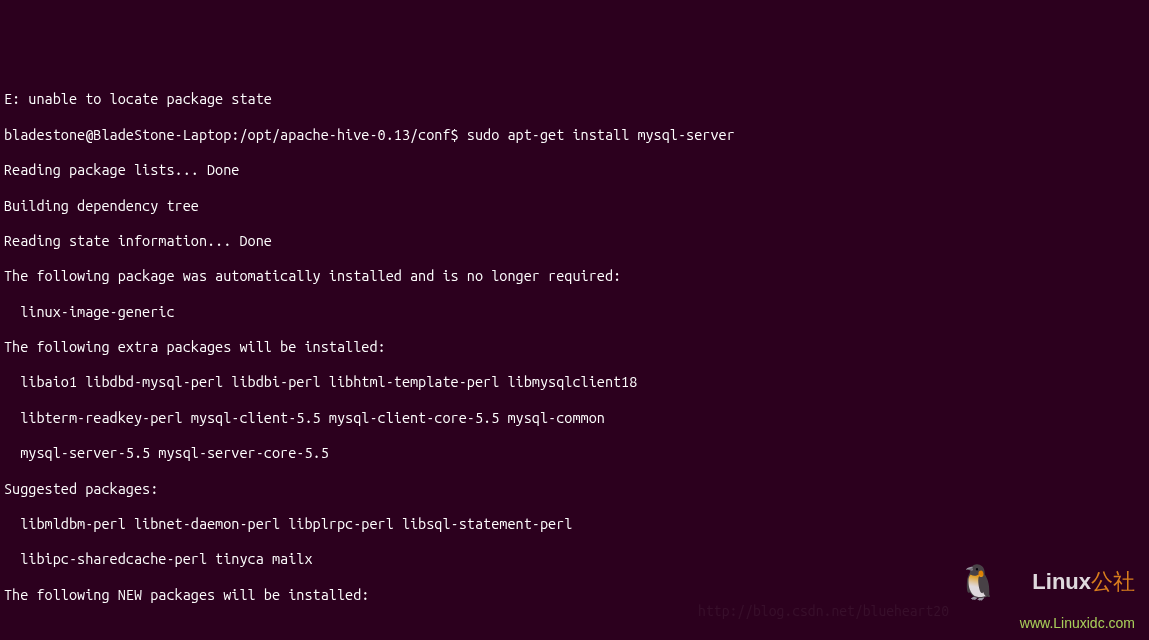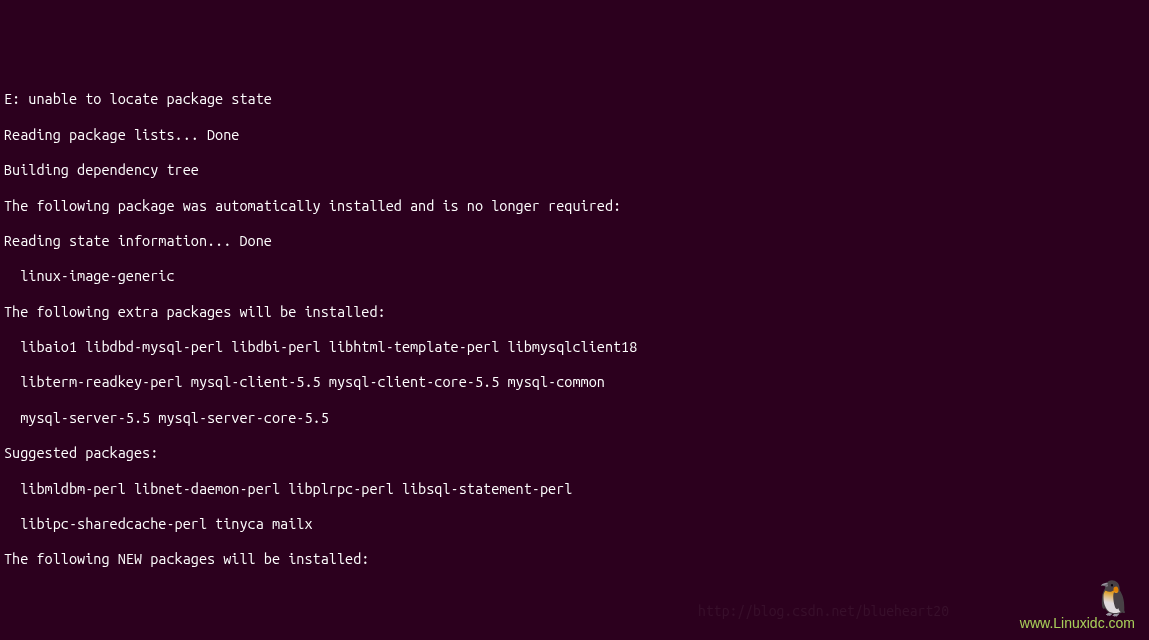--- a/index.html
+++ b/index.html
@@ -75,24 +75,25 @@
       pointer-events:none;
     }
   </style>
 </head>
 <body>
 
 
 
 <div>
 <span class="terminal-line">E: unable to locate package state</span>
+<span class="terminal-line"><span class="prompt-user">bladestone@BladeStone-Laptop</span>:<span class="prompt-path">/opt/apache-hive-0.13/conf</span><span>$</span> <span class="cmd">sudo apt-get install mysql-server</span></span>
 <span class="terminal-line">Reading package lists... Done</span>
 <span class="terminal-line">Building dependency tree</span>
+<span class="terminal-line">Reading state information... Done</span>
 <span class="terminal-line">The following package was automatically installed and is no longer required:</span>
-<span class="terminal-line">Reading state information... Done</span>
 <span class="terminal-line">  linux-image-generic</span>
 <span class="terminal-line">The following extra packages will be installed:</span>
 <span class="terminal-line">  libaio1 libdbd-mysql-perl libdbi-perl libhtml-template-perl libmysqlclient18</span>
 <span class="terminal-line">  libterm-readkey-perl mysql-client-5.5 mysql-client-core-5.5 mysql-common</span>
 <span class="terminal-line">  mysql-server-5.5 mysql-server-core-5.5</span>
 <span class="terminal-line">Suggested packages:</span>
 <span class="terminal-line">  libmldbm-perl libnet-daemon-perl libplrpc-perl libsql-statement-perl</span>
 <span class="terminal-line">  libipc-sharedcache-perl tinyca mailx</span>
 <span class="terminal-line">The following NEW packages will be installed:</span>
 
@@ -115,18 +116,21 @@
 
 
 
 </div>
 
 <div class="bgwm">http://blog.csdn.net/blueheart20</div>
 
 <div class="watermark">
   <div class="logo-box">
     <span class="penguin">🐧</span>
+    <span>
+      <span class="title">Linux</span><span class="cn">公社</span>
+    </span>
   </div>
   <div class="url">www.Linuxidc.com</div>
 </div>
 
 
 
 
 </body></html>

